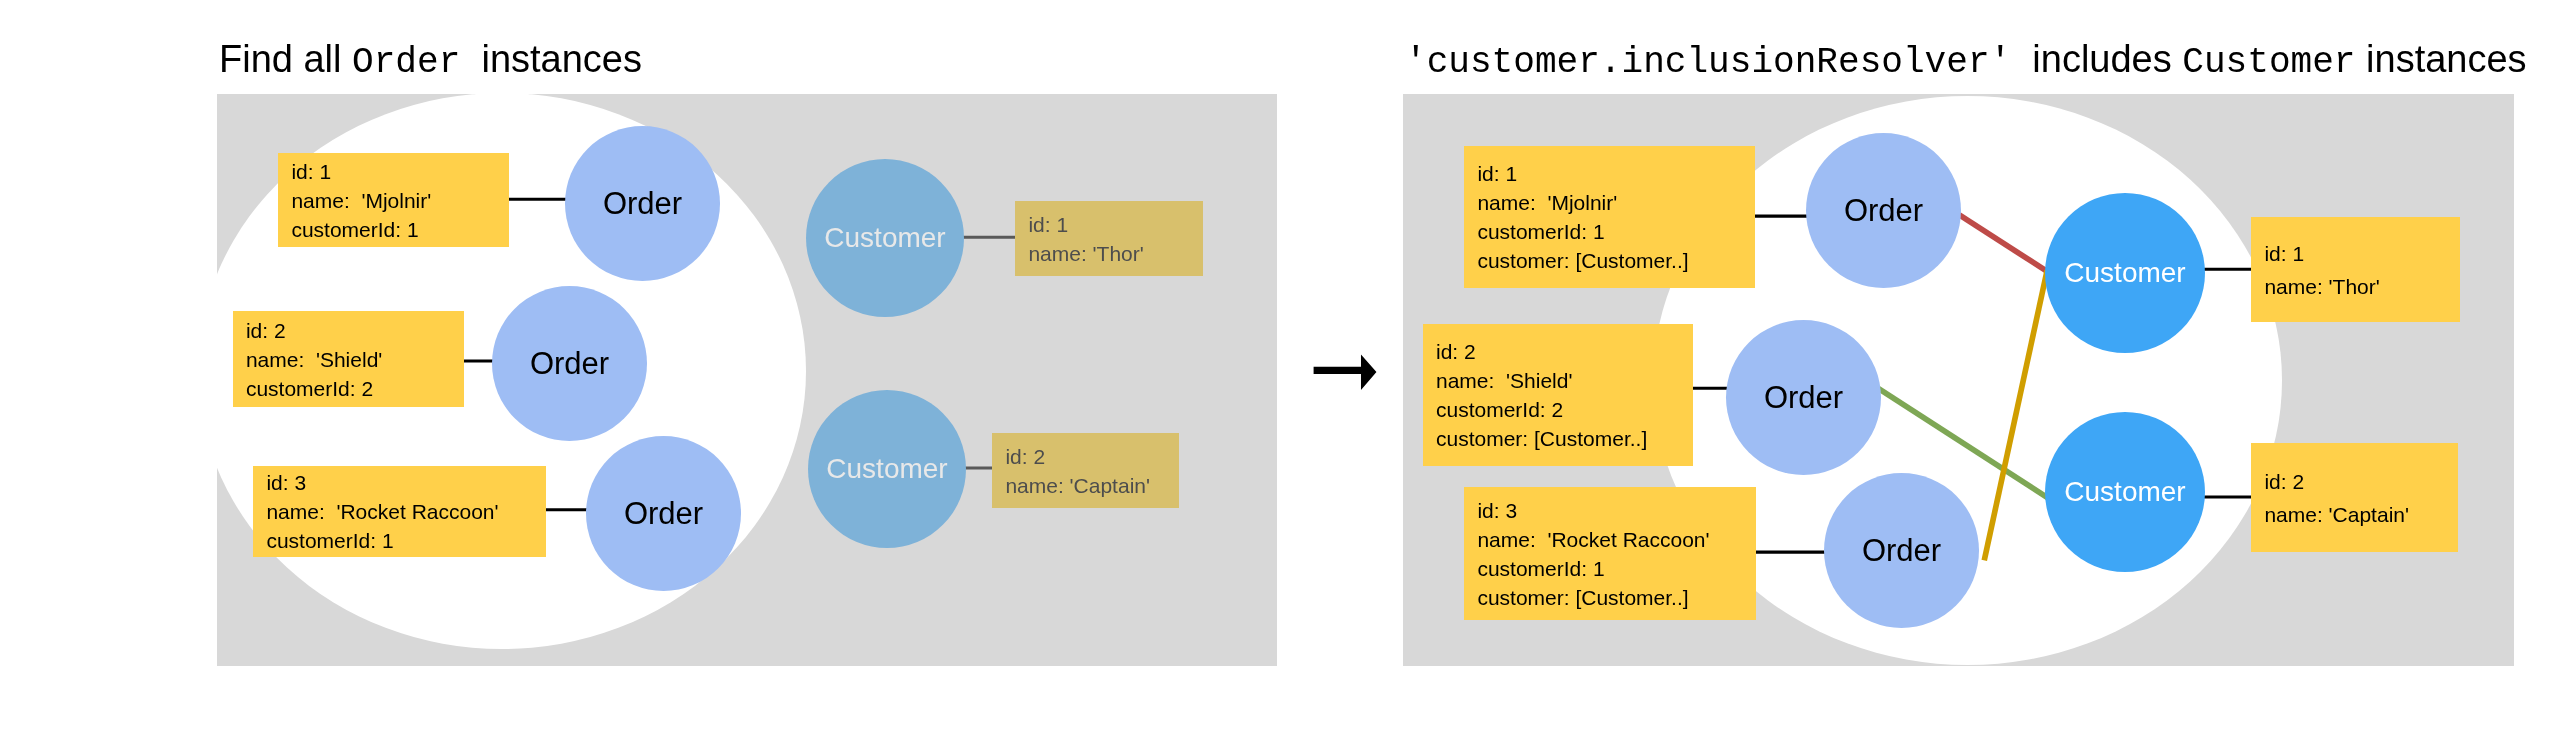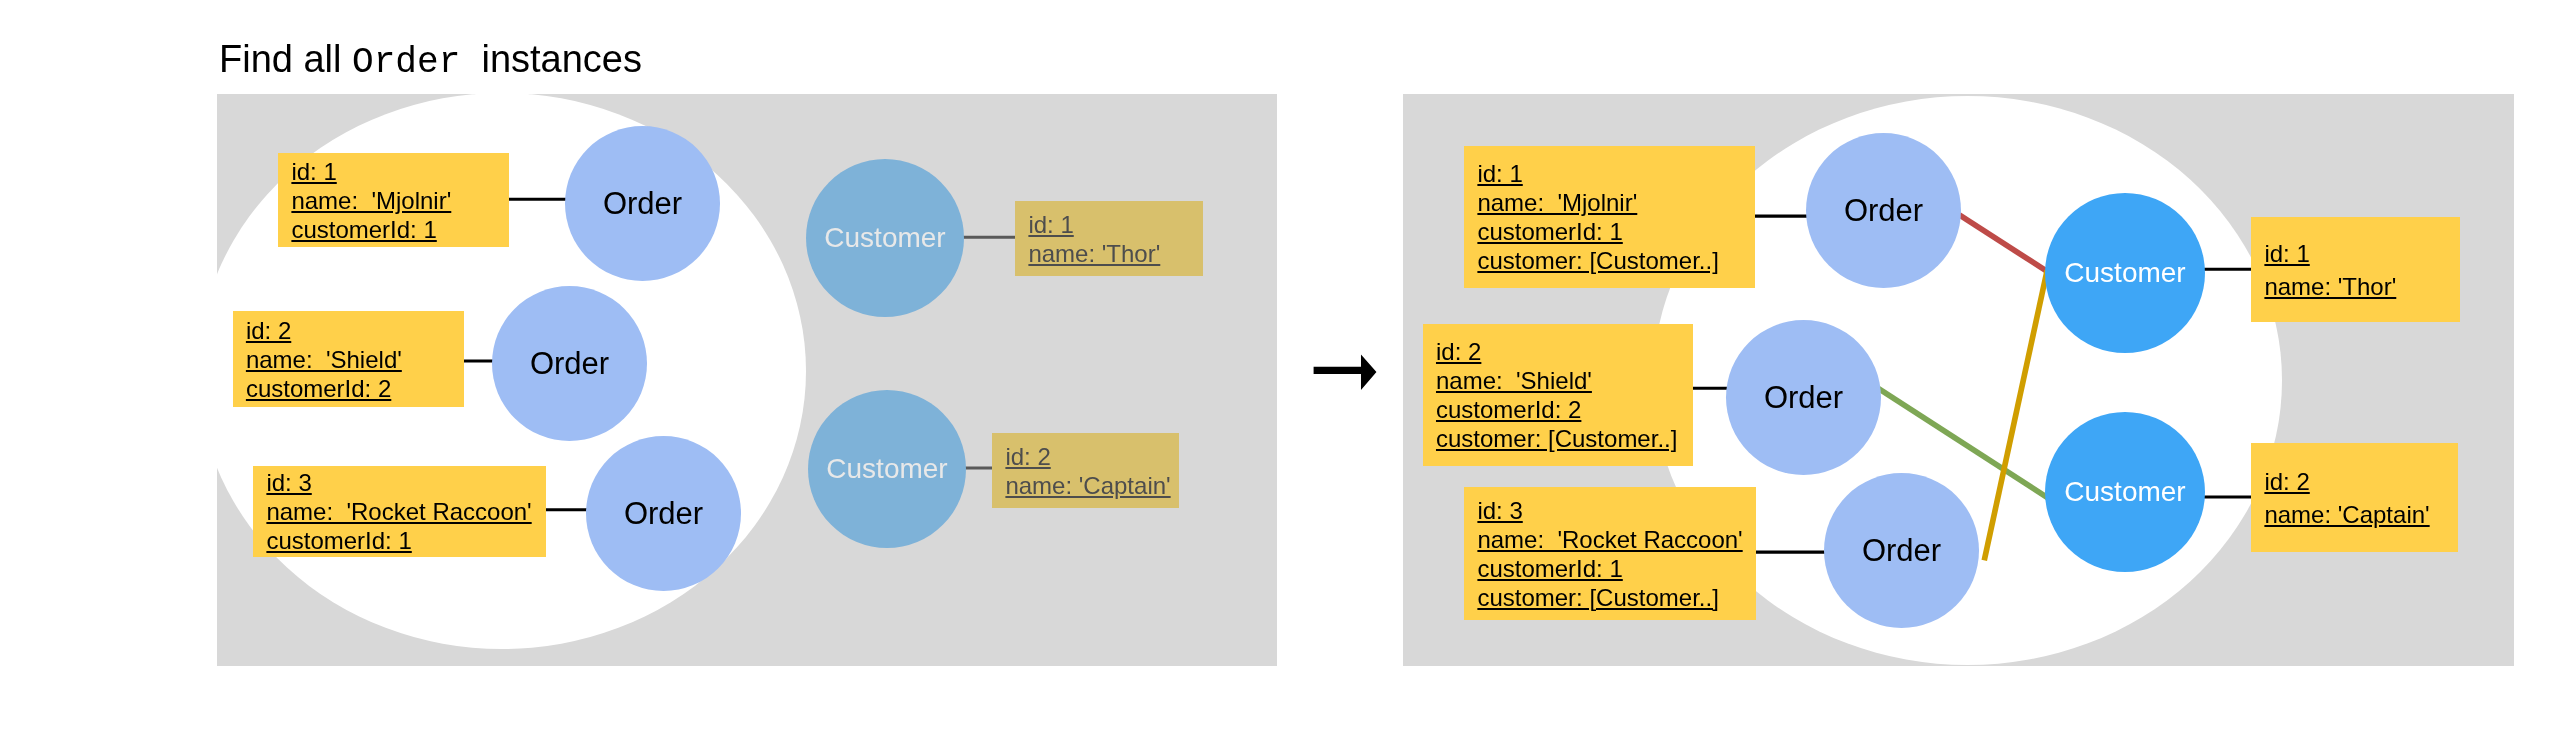--- a/index.html
+++ b/index.html
@@ -65,36 +65,36 @@
   .customer-label.dim{color:var(--customer-label-dim,#e8e8e8);}
   .rbox{
     position:absolute;
     background:var(--record-box,#ffd04a);
     display:flex;flex-direction:column;justify-content:center;
     padding-left:13.4px;box-sizing:border-box;
     z-index:4;
   }
   .rbox.dim{background:var(--record-box-dim,#d8c06c);}
   .rbox .bl{
-    font-size:24px;line-height:29px;
+    font-size:21px;line-height:29px;
     color:var(--record-text,#000000);
     white-space:pre;
-    text-decoration:underline;
   }
   .rbox.dim .bl{color:var(--record-text-dim,#4d4d4d);}
   .rbox.wide-lines .bl{line-height:33px;}
   .arrow-svg{position:absolute;left:0;top:0;z-index:5;}
 </style>
 </head>
 <body>
 
 <div class="canvas">
 
   <div class="title" style="left:219px;top:41px;"><span>Find all </span><span class="mono">Order</span><span>  instances</span></div>
 
+  <div class="title" style="left:1405px;top:41px;"><span class="mono">'customer.inclusionResolver'</span><span>  includes </span><span class="mono">Customer</span><span> instances</span></div>
 
   <svg class="arrow-svg" width="2825" height="744" viewBox="0 0 5484 1444">
     <path d="M2550 712 H2642 V688 L2672 722 L2642 757 V726 H2550 Z" fill="var(--arrow,#000)"></path>
   </svg>
 
   <div class="panel" id="panel-left" style="left:217px;top:94px;width:1060px;height:572px;">
     <div class="scope" style="left:-19px;top:-1px;width:608px;height:556px;"></div>
 
     <svg class="links" width="1060" height="572" viewBox="0 0 2058 1110">
       <line class="conn" x1="555" y1="204" x2="700" y2="204"></line>

